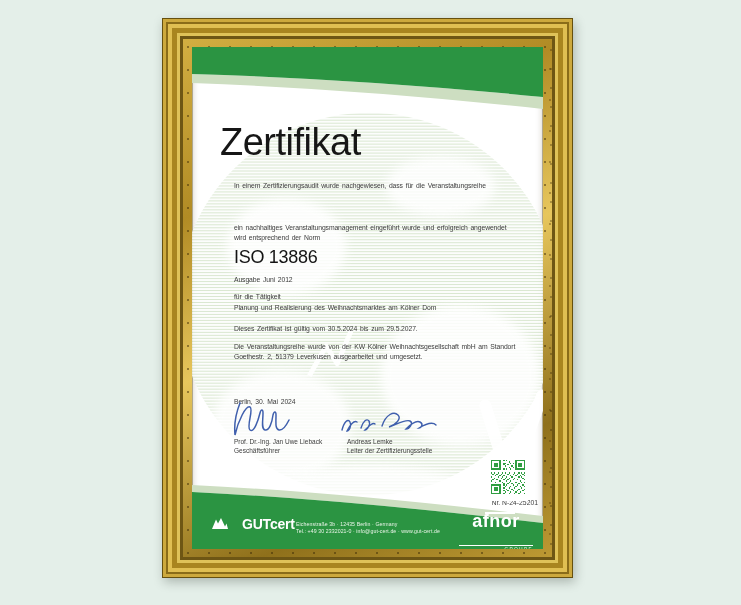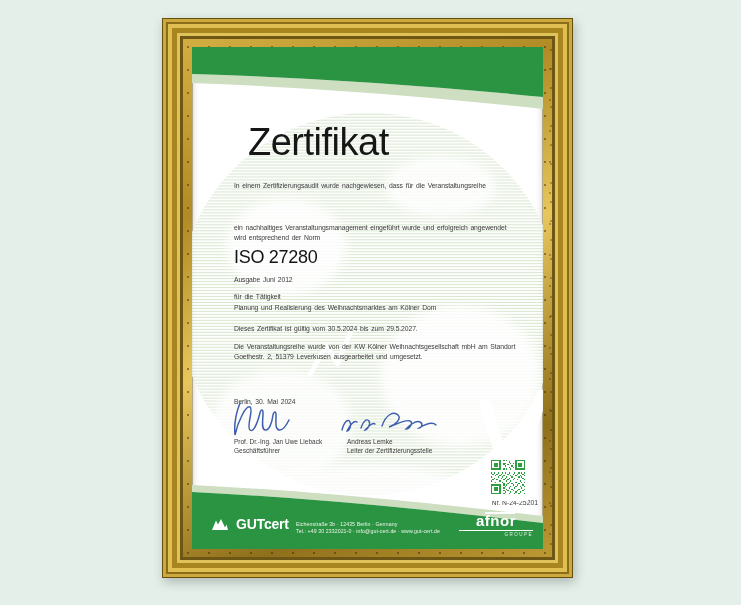--- a/index.html
+++ b/index.html
@@ -33,21 +33,21 @@
     position:relative; width:100%; height:100%; background:#ffffff; overflow:hidden;
     box-shadow: inset 0 0 0 1px rgba(95,75,20,.4), inset 0 0 7px rgba(60,45,10,.3);
   }
   .layer { position:absolute; left:0; top:0; width:100%; height:100%; }
   .watermark { z-index:0; }
   .swoosh-top { position:absolute; left:0; top:0; width:100%; height:62px; z-index:1; }
   .swoosh-bottom { position:absolute; left:0; bottom:0; width:100%; height:64px; z-index:1; }
   .content { position:absolute; inset:0; z-index:2; color:#333; }
   .content > div { position:absolute; white-space:nowrap; }
 
-  .title { left:56px; top:74px; font-size:38px; letter-spacing:-0.5px; color:#161616; }
+  .title { left:28px; top:74px; font-size:38px; letter-spacing:-0.5px; color:#161616; }
   .small { font-size:6.8px; letter-spacing:-0.1px; word-spacing:1px; color:#3c3c3c; line-height:10px; }
   .intro { left:42px; top:134px; }
   .subject { left:42px; top:155px; font-size:10.5px; letter-spacing:0.2px; color:#2c2c2c; }
   .statement { left:42px; top:176px; }
   .standard { left:42px; top:200px; font-size:18px; letter-spacing:-0.3px; color:#141414; }
   .edition { left:42px; top:228px; }
   .activity-label { left:42px; top:245px; }
   .activity { left:42px; top:256px; }
   .validity { left:42px; top:277px; }
   .issuer { left:42px; top:295px; }
@@ -58,26 +58,26 @@
   .sig-right-svg { left:148px; top:362px; }
   .sig-block { font-size:6.5px; line-height:9px; color:#3c3c3c; }
   .sig-block-left { left:42px; top:390px; }
   .sig-block-right { left:155px; top:390px; }
 
   .qr-wrap { left:296px; top:410px; background:#fff; padding:3px; z-index:2; }
   .cert-number { right:5px; top:452px; font-size:6.8px; color:#3c3c3c; }
 
   .footer-content { position:absolute; inset:0; z-index:3; pointer-events:none; }
   .footer-content > div { position:absolute; }
-  .gutcert { left:20px; top:471px; display:flex; align-items:flex-end; gap:8px; color:#fff; }
+  .gutcert { left:20px; top:471px; display:flex; gap:14px; color:#fff; }
   .gc-text { font-size:14px; font-weight:700; letter-spacing:-0.2px; line-height:12px; }
   .address { left:104px; top:474px; font-size:5.2px; line-height:7px; color:#eaf4e8; letter-spacing:0.1px; }
   .afnor { right:10px; top:466px; width:74px; text-align:center; color:#fff; }
-  .afnor-word { font-size:15px; font-weight:700; letter-spacing:0.5px; line-height:16px; display:block;
-                border-bottom:1.5px solid #fff; padding-bottom:1px; position:relative; }
+  .afnor-word { font-size:18px; font-weight:700; letter-spacing:0.5px; line-height:16px; display:block;
+                border-bottom:1.5px solid #fff; padding-bottom:16px; position:relative; }
   .afnor-overbar { position:absolute; left:26px; top:-1px; width:30px; height:1.5px; background:#fff; }
   .afnor-groupe { font-size:4.5px; letter-spacing:1.5px; text-align:right; margin-top:1px; color:#e6f2e4; }
 </style>
 </head>
 <body>
 
 <div class="scene">
   <div class="frame">
     <div class="paper">
 
@@ -115,21 +115,21 @@
         <div class="title">Zertifikat</div>
 
         <div class="intro small">In einem Zertifizierungsaudit wurde nachgewiesen, dass für die Veranstaltungsreihe</div>
 
 
         <div class="statement small">
           <span>ein nachhaltiges Veranstaltungsmanagement eingeführt wurde und erfolgreich angewendet</span><br>
           <span>wird entsprechend der Norm</span>
         </div>
 
-        <div class="standard">ISO 27280</div>
+        <div class="standard">ISO 13886</div>
         <div class="edition small">Ausgabe Juni 2012</div>
 
         <div class="activity-label small">für die Tätigkeit</div>
         <div class="activity small">Planung und Realisierung des Weihnachtsmarktes am Kölner Dom</div>
 
         <div class="validity small">Dieses Zertifikat ist gültig vom 30.5.2024 bis zum 29.5.2027.</div>
 
         <div class="issuer small">
           <span>Die Veranstaltungsreihe wurde von der KW Kölner Weihnachtsgesellschaft mbH am Standort</span><br>
           <span>Goethestr. 2, 51379 Leverkusen ausgearbeitet und umgesetzt.</span>

